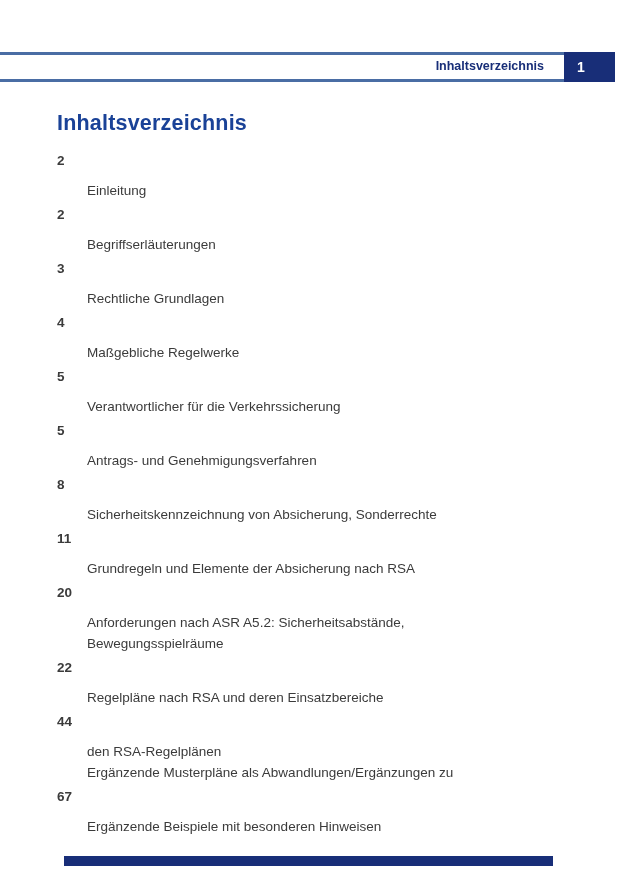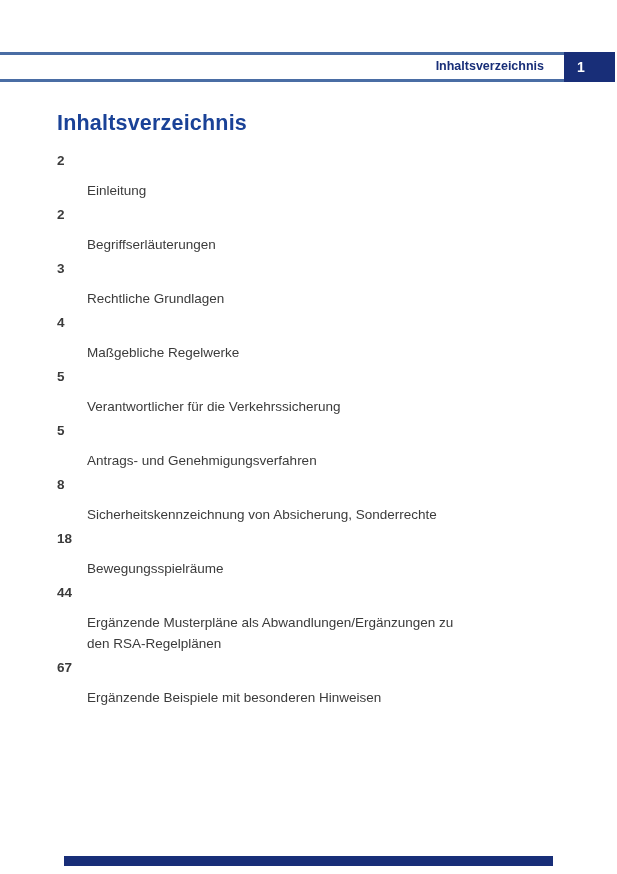--- a/index.html
+++ b/index.html
@@ -113,34 +113,49 @@
 
     <div class="toc-entry">
       <div class="toc-num">8</div>
       <div class="toc-titles">
         <div>Sicherheitskennzeichnung von Absicherung, Sonderrechte</div>
         <div></div>
       </div>
     </div>
 
 
+    <div class="toc-entry">
+      <div class="toc-num">11</div>
+      <div class="toc-titles">
+        <div>Grundregeln und Elemente der Absicherung nach RSA</div>
+        <div></div>
+      </div>
+    </div>
 
     <div class="toc-entry">
-      <div class="toc-num">18</div>
+      <div class="toc-num">20</div>
       <div class="toc-titles">
+        <div>Anforderungen nach ASR A5.2: Sicherheitsabstände,</div>
         <div>Bewegungsspielräume</div>
       </div>
     </div>
 
+    <div class="toc-entry">
+      <div class="toc-num">22</div>
+      <div class="toc-titles">
+        <div>Regelpläne nach RSA und deren Einsatzbereiche</div>
+        <div></div>
+      </div>
+    </div>
 
     <div class="toc-entry">
       <div class="toc-num">44</div>
       <div class="toc-titles">
+        <div>den RSA-Regelplänen</div>
         <div>Ergänzende Musterpläne als Abwandlungen/Ergänzungen zu</div>
-        <div>den RSA-Regelplänen</div>
       </div>
     </div>
 
     <div class="toc-entry">
       <div class="toc-num">67</div>
       <div class="toc-titles">
         <div>Ergänzende Beispiele mit besonderen Hinweisen</div>
         <div></div>
       </div>
     </div>

